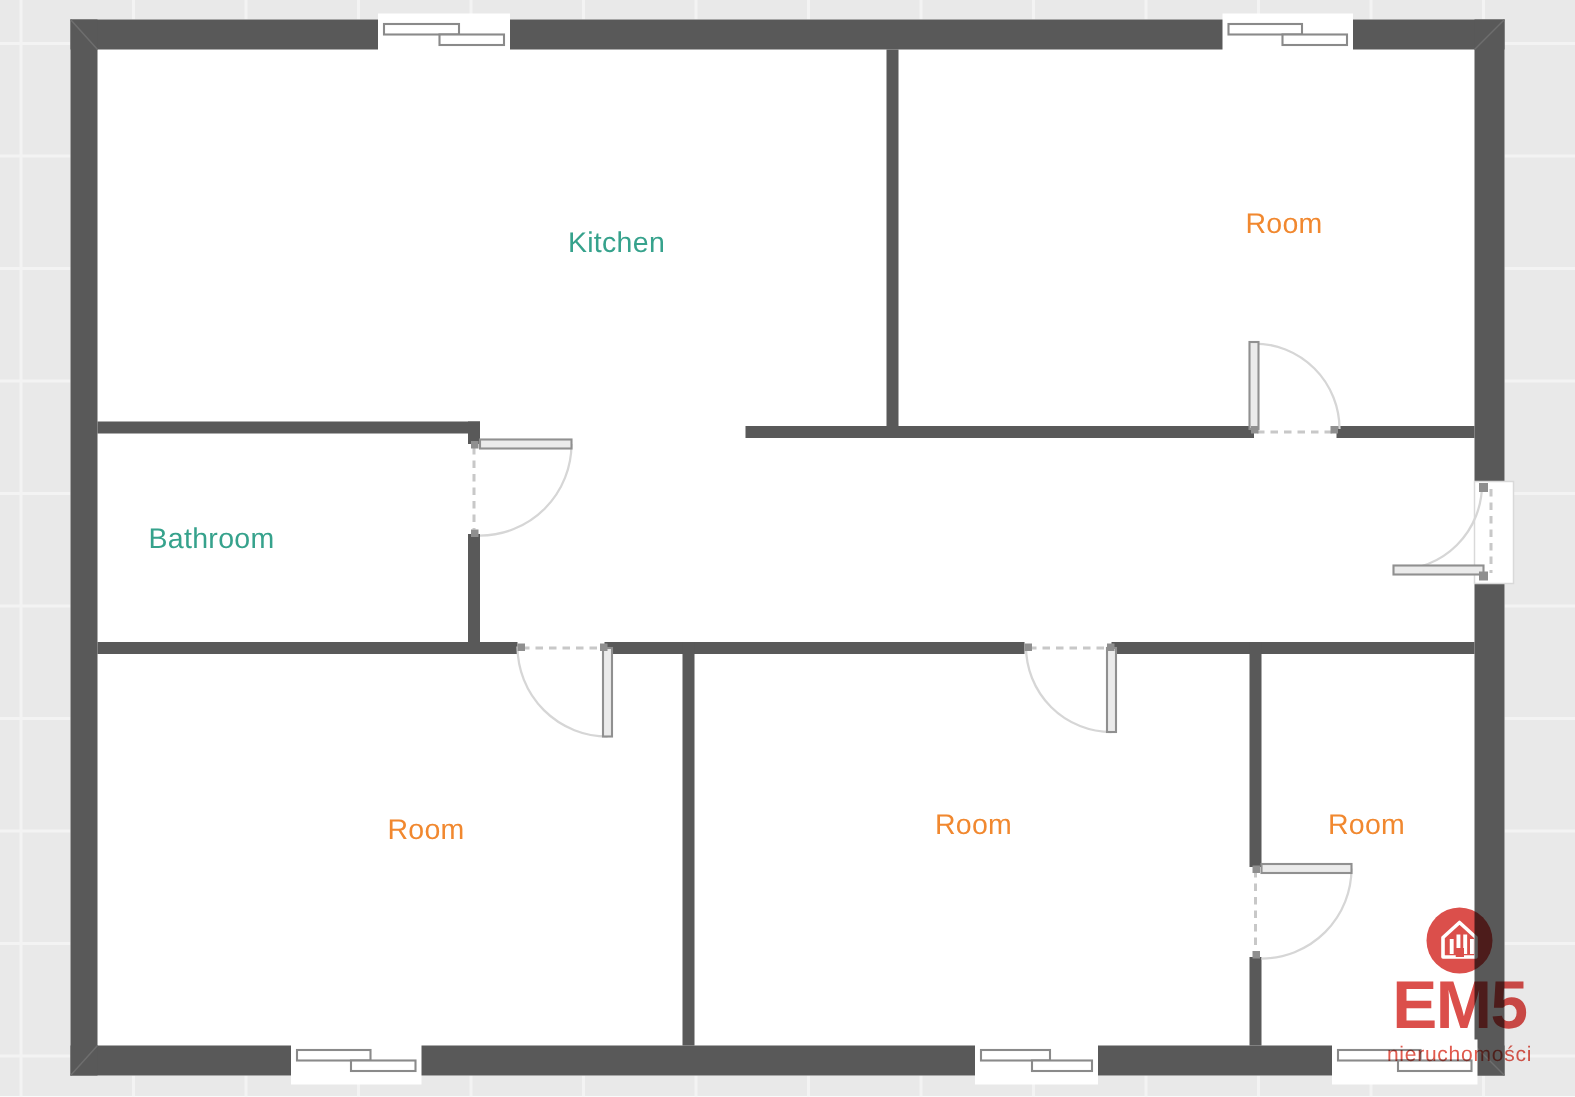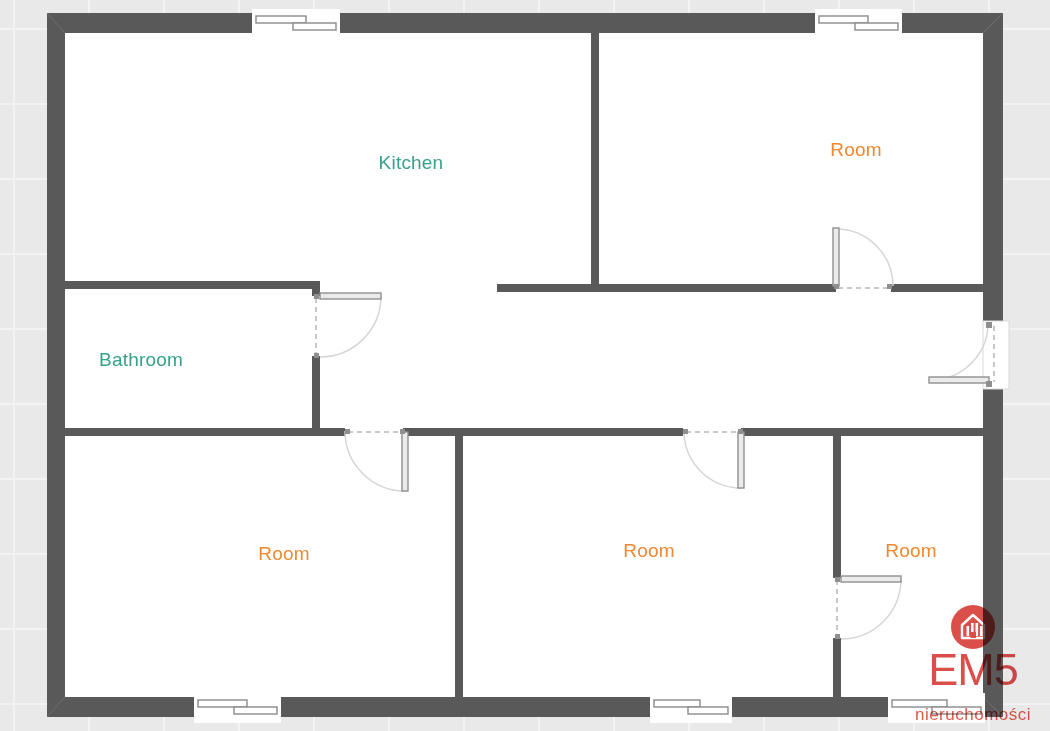--- a/index.html
+++ b/index.html
@@ -32,29 +32,29 @@
     position:absolute;
     left:907px;top:604px;width:132px;
     text-align:center;
     mix-blend-mode:multiply;
     line-height:1;
   }
   .logo-icon-wrap{height:46px;}
   .logo-name{
     color:#db4f4b;
     font-size:45px;
-    font-weight:normal;
+    font-weight:bold;
     letter-spacing:-1px;
     margin-top:-3px;
   }
   .logo-sub{
     color:#e05a4e;
-    font-size:17px;
+    font-size:14px;
     letter-spacing:.5px;
-    margin-top:14px;
+    margin-top:3px;
   }
 </style>
 </head>
 <body>
 
 <div class="stage">
 
   <svg width="1050" height="731" viewBox="0 0 1050 731">
 
     <rect x="47" y="13" width="956" height="704" fill="#ffffff"></rect>

